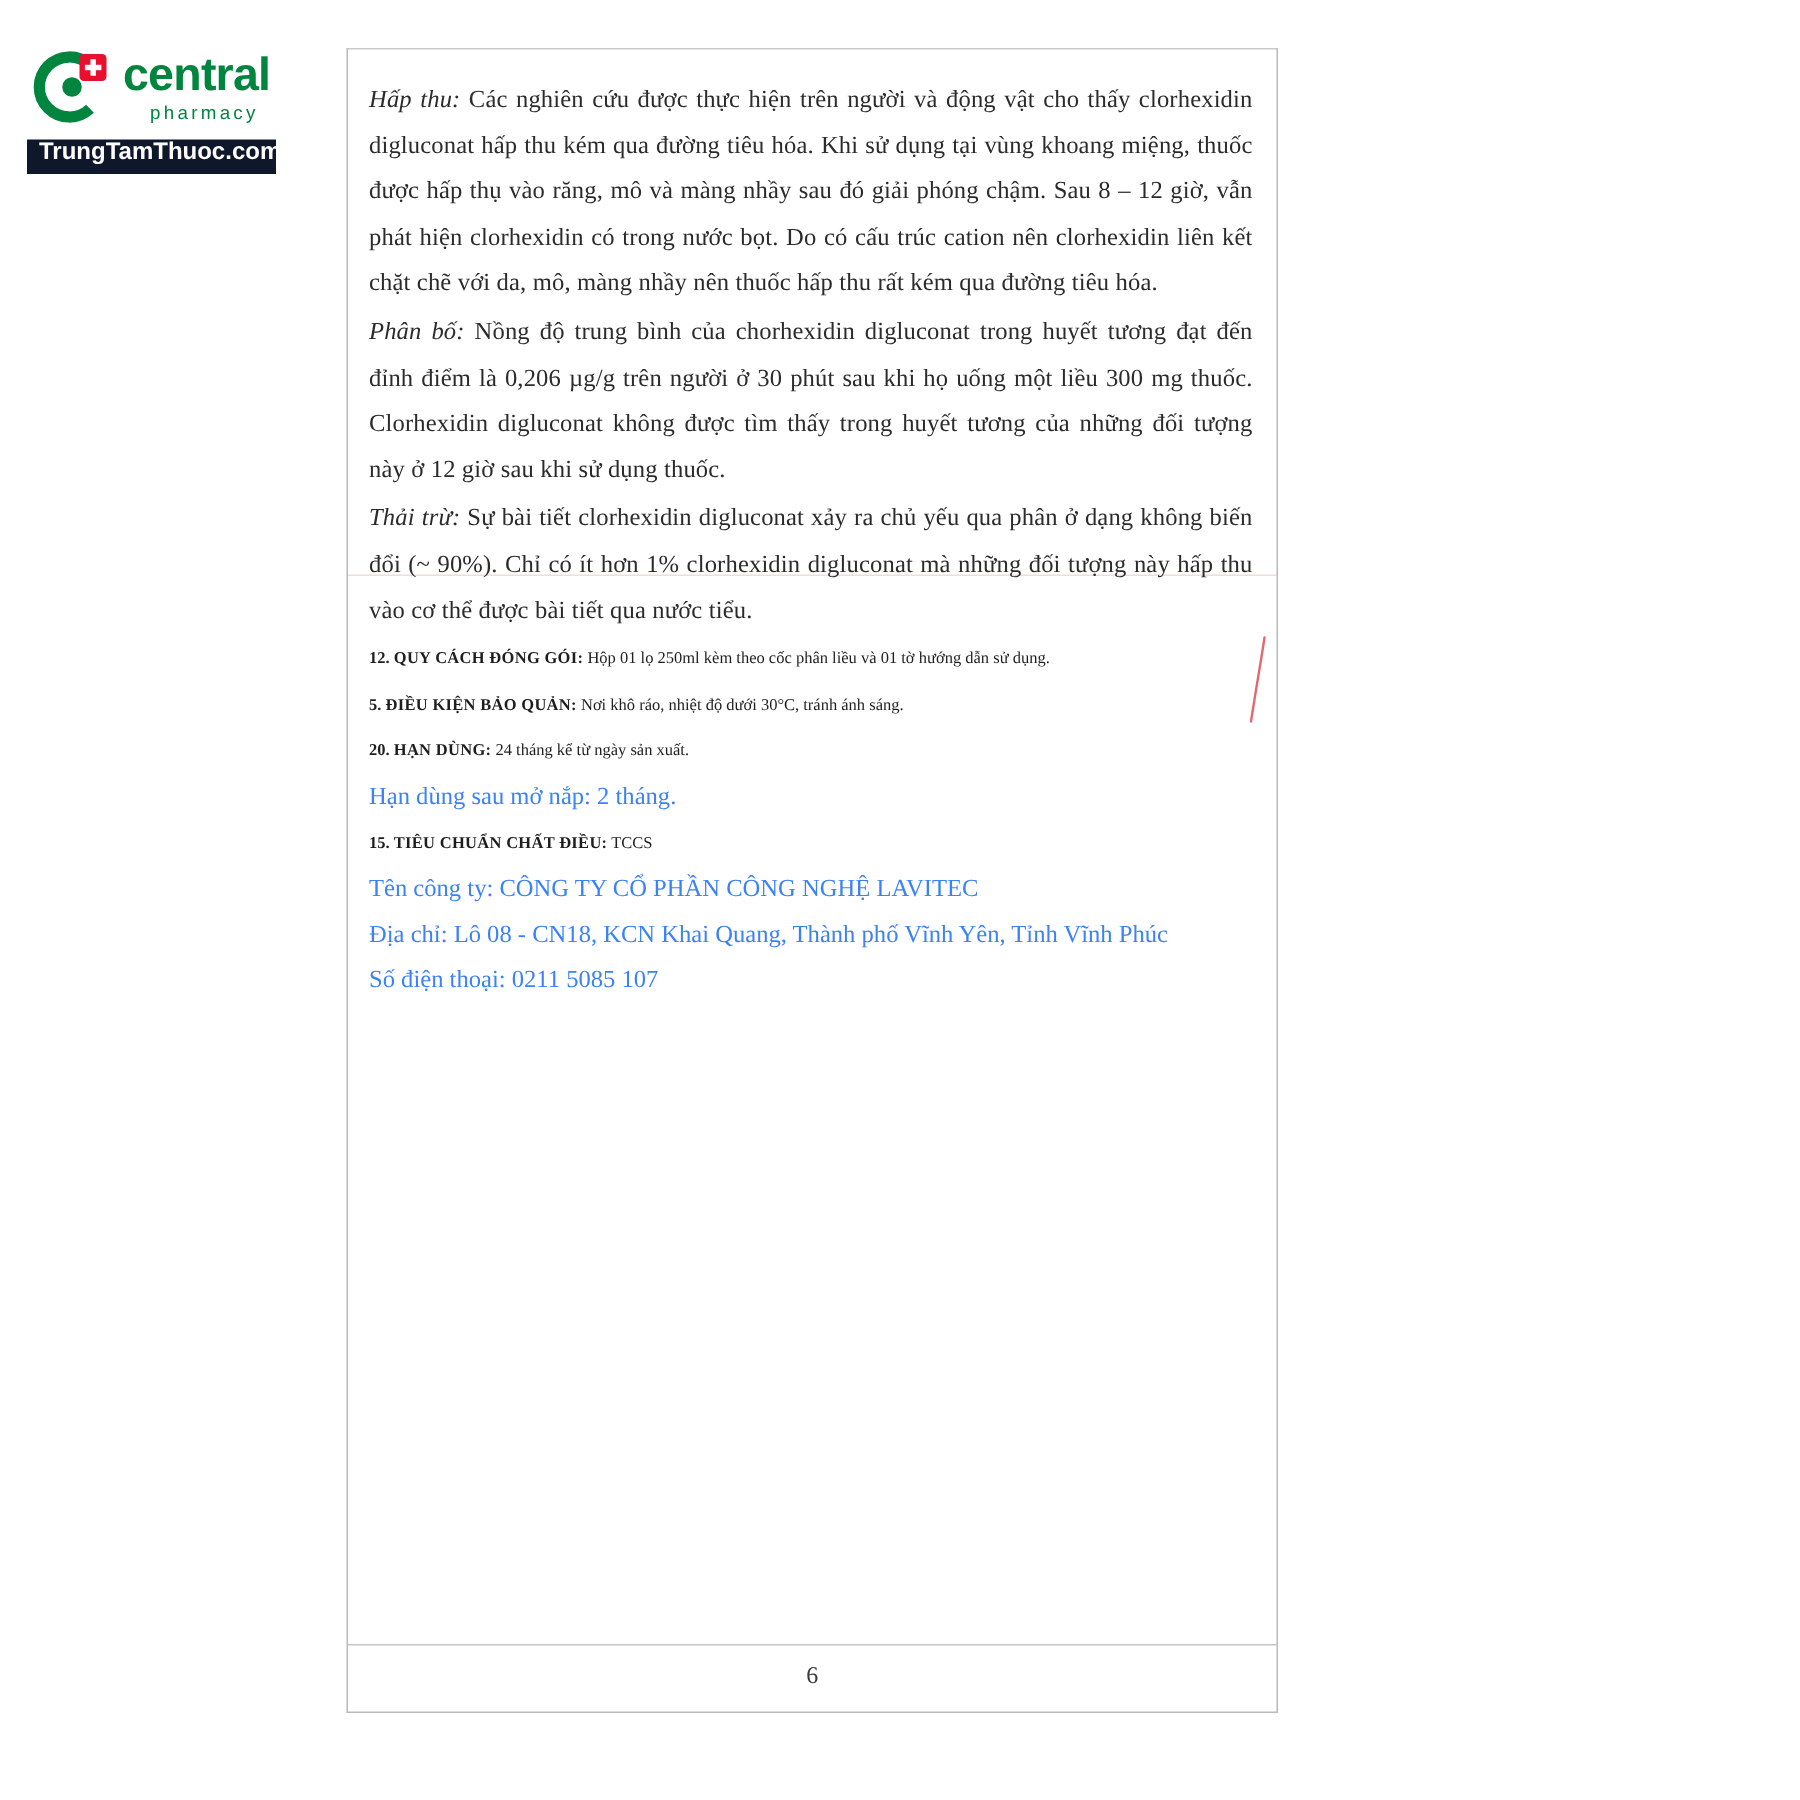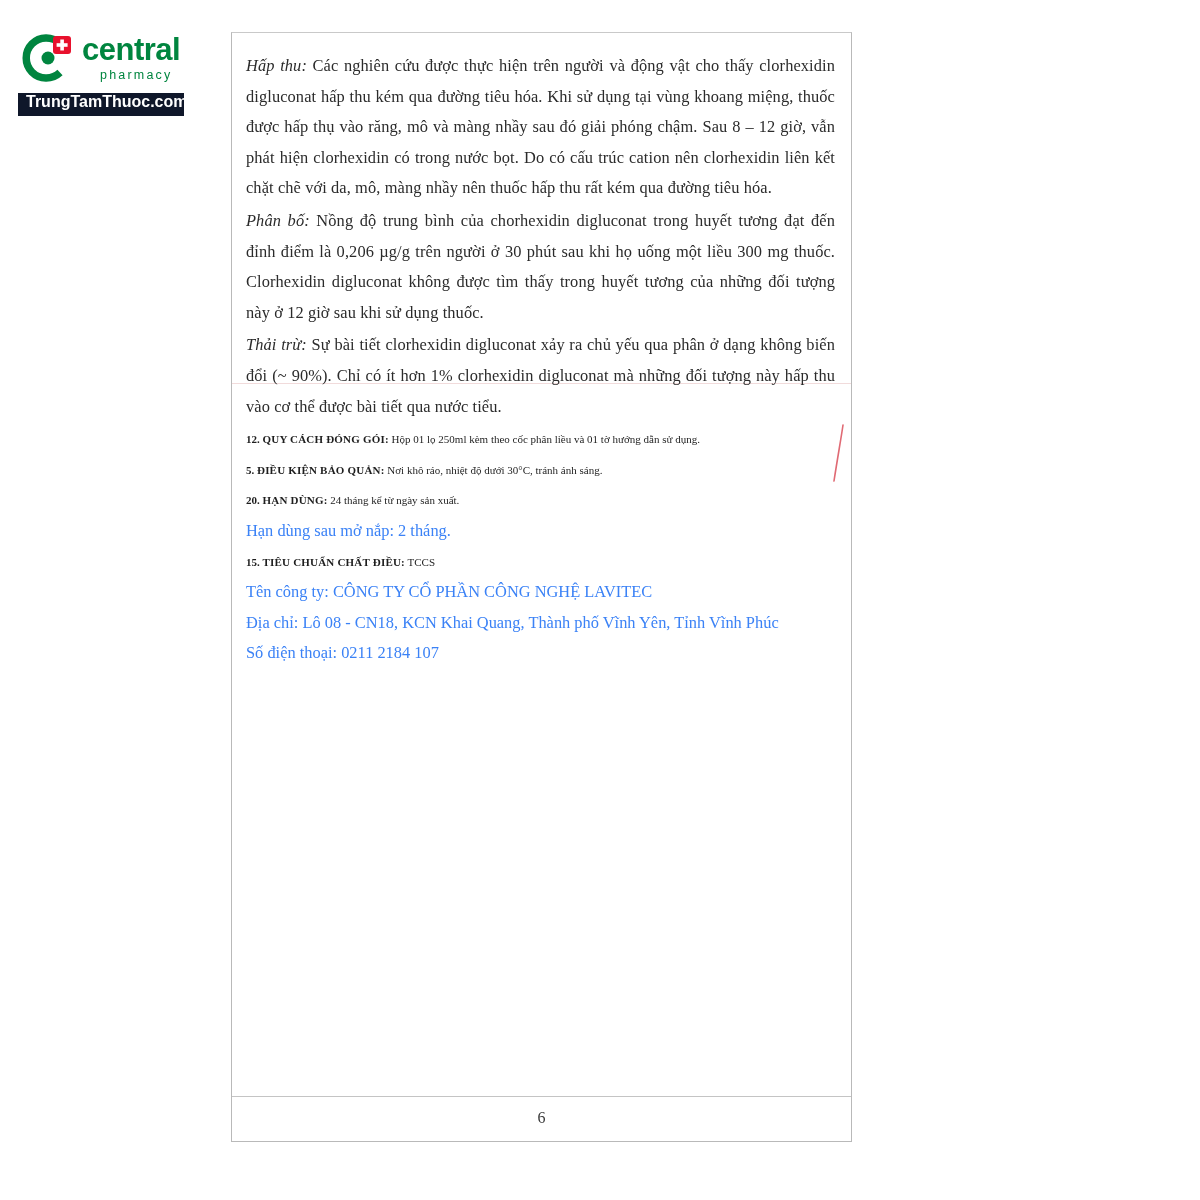--- a/index.html
+++ b/index.html
@@ -215,21 +215,21 @@
     <p class="plain">Hạn dùng sau mở nắp: 2 tháng.</p>
 
     <p class="sec">
       <span class="num">15.</span>
       <span class="hd">TIÊU CHUẨN CHẤT ĐIỀU:</span><span> TCCS</span>
     </p>
 
 
     <p class="plain">Tên công ty: CÔNG TY CỔ PHẦN CÔNG NGHỆ LAVITEC</p>
     <p class="plain">Địa chỉ: Lô 08 - CN18, KCN Khai Quang, Thành phố Vĩnh Yên, Tỉnh Vĩnh Phúc</p>
-    <p class="plain">Số điện thoại: 0211 2184 107</p>
+    <p class="plain">Số điện thoại: 0211 5085 107</p>
   </div>
 
   <svg id="ink-mark" viewBox="0 0 18 60" aria-hidden="true">
     <path d="M13 2 C11 16, 8 32, 4 58" fill="none" stroke="#e06a74" stroke-width="1.6" stroke-linecap="round"></path>
   </svg>
 
   <div id="footer-rule"></div>
   <div id="page-number">6</div>
 </div>
 

